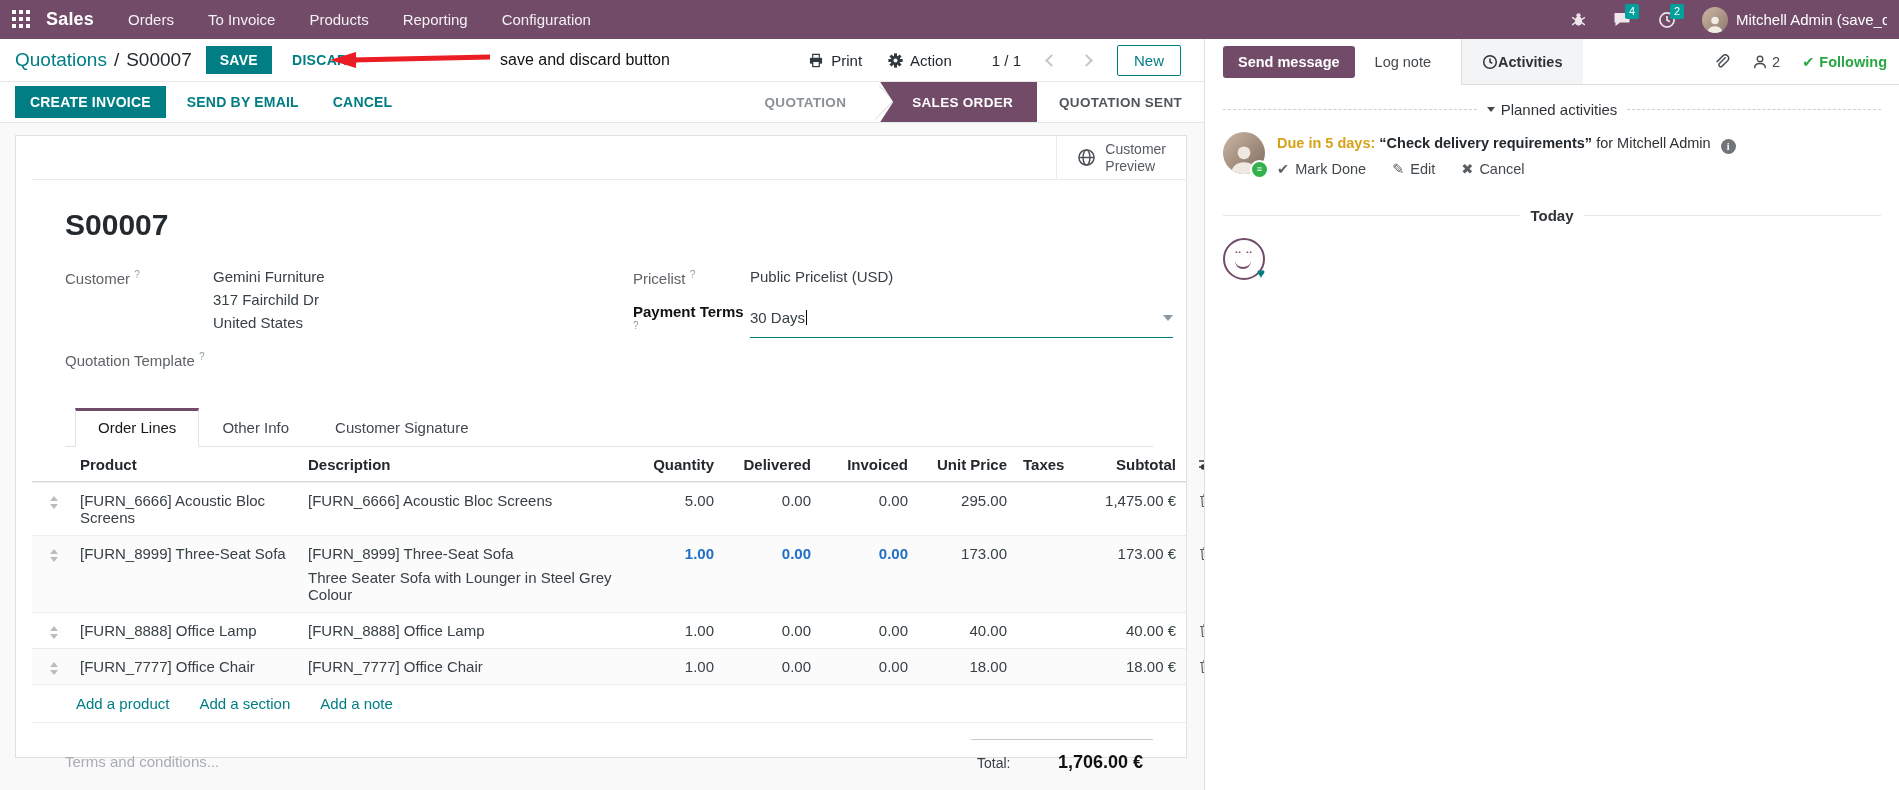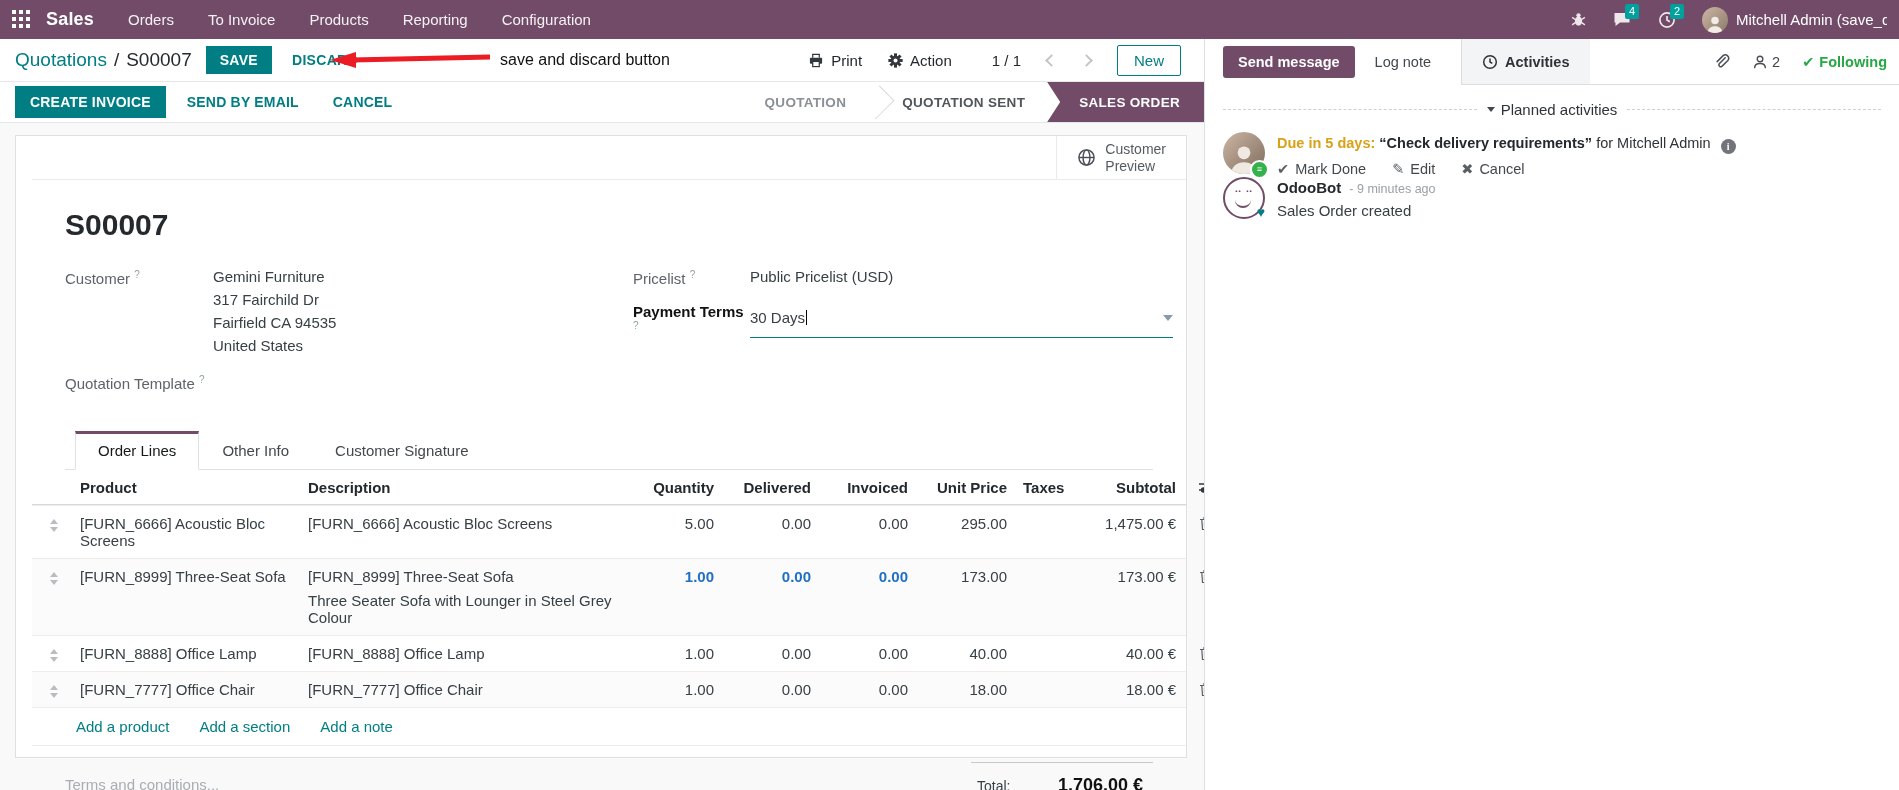--- a/index.html
+++ b/index.html
@@ -131,21 +131,21 @@
   .total-value { font-size:18px; font-weight:bold; color:#111; }
 
   
   .ch-header { height:46px; flex:none; display:flex; align-items:stretch; }
   .ch-left { display:flex; align-items:center; padding-left:18px; gap:4px; }
   .btn-send { background:var(--brand); color:#fff; border:none; font-size:14.5px; font-weight:bold;
     padding:8px 15px; border-radius:3px; cursor:pointer; }
   .btn-lognote { background:none; border:none; font-size:14.5px; color:#43484d; padding:8px 16px; cursor:pointer; }
   .ch-right { flex:1; display:flex; align-items:stretch; border-left:1px solid #ddd;
     border-bottom:1px solid #ddd; margin-left:14px; }
-  .btn-activities { background:#f3f4f6; border:none; display:flex; align-items:center; gap:7px;
+  .btn-activities { background:#f3f4f6; border:none; display:flex; align-items:center; 
     font-size:14.5px; font-weight:bold; color:#2f3337; padding:0 20px; cursor:pointer; }
   .ch-tools { margin-left:auto; display:flex; align-items:center; gap:22px; padding-right:12px; }
   .followers { display:flex; align-items:center; gap:4px; font-size:14.5px; color:#43484d; cursor:pointer; }
   .following { display:flex; align-items:center; gap:5px; font-size:14.5px; font-weight:bold;
     color:var(--green); cursor:pointer; white-space:nowrap; }
 
   .ch-divider { display:flex; align-items:center; gap:10px; margin:16px 18px 14px; color:#2f3337; font-size:15px; }
   .ch-divider .line { flex:1; border-top:1px dashed #cfcfcf; }
   .ch-divider.solid .line { border-top:1px solid #e6e6e6; }
   .ch-divider .lbl { display:flex; align-items:center; gap:6px; cursor:pointer; }
@@ -298,22 +298,22 @@
 
       <div class="status-row">
         <div class="sb-left">
           <button class="btn-primary-sb">CREATE INVOICE</button>
           <button class="btn-flat-sb">SEND BY EMAIL</button>
           <button class="btn-flat-sb">CANCEL</button>
         </div>
         <div class="stages">
           <span class="stage">QUOTATION</span>
           <span class="stage-sep"></span>
+          <span class="stage active">SALES ORDER</span>
           <span class="stage mid">QUOTATION SENT</span>
-          <span class="stage active">SALES ORDER</span>
         </div>
       </div>
 
       <div class="content">
         <div class="sheet">
           <div class="sheet-top">
             <div class="cust-preview">
               <svg class="ic" width="19" height="19" viewBox="0 0 16 16" fill="none" stroke="#4a4f55" stroke-width="1.2">
                 <circle cx="8" cy="8" r="6.4"></circle>
                   <ellipse cx="8" cy="8" rx="2.9" ry="6.4"></ellipse>
@@ -326,21 +326,20 @@
           <div class="sheet-body">
             <div class="sheet-title">S00007</div>
 
             <div class="field-cols">
               <div class="fcol-left">
                 <div class="frow">
                   <span class="flabel"><span>Customer</span> <sup>?</sup></span>
                   <span class="fvalue addr">
                     <div class="link">Gemini Furniture</div>
                     <div>317 Fairchild Dr</div>
-                    <div>Fairfield CA 94535</div>
                     <div>United States</div>
                   </span>
                 </div>
                 <div class="frow" style="margin-top:6px;">
                   <span class="flabel"><span>Quotation Template</span> <sup>?</sup></span>
                   <span class="fvalue"></span>
                 </div>
               </div>
 
               <div class="fcol-right">
@@ -560,30 +559,28 @@
                 <span>Edit</span>
               </span>
             <span>
                 <span class="glyph">✖</span>
                 <span>Cancel</span>
               </span>
           </div>
         </div>
       </div>
 
+      <div class="ch-divider solid" style="margin-top:30px;">
+        <span class="line"></span>
+        <span class="lbl">Today</span>
+        <span class="line"></span>
+      </div>
 
       <div class="msg-item">
         <span class="odoobot">
           <span class="ob-face">¨&nbsp;¨</span>
           <span class="ob-smile"></span>
           <span class="ob-heart">♥</span>
         </span>
-        <div>
-          <div class="msg-author-line">
-            <span class="msg-author">OdooBot</span>
-            <span class="msg-time">- 9 minutes ago</span>
-          </div>
-          <div class="msg-body">Sales Order created</div>
-        </div>
       </div>
     </div>
   </div>
 </div>
 
 </body></html>

